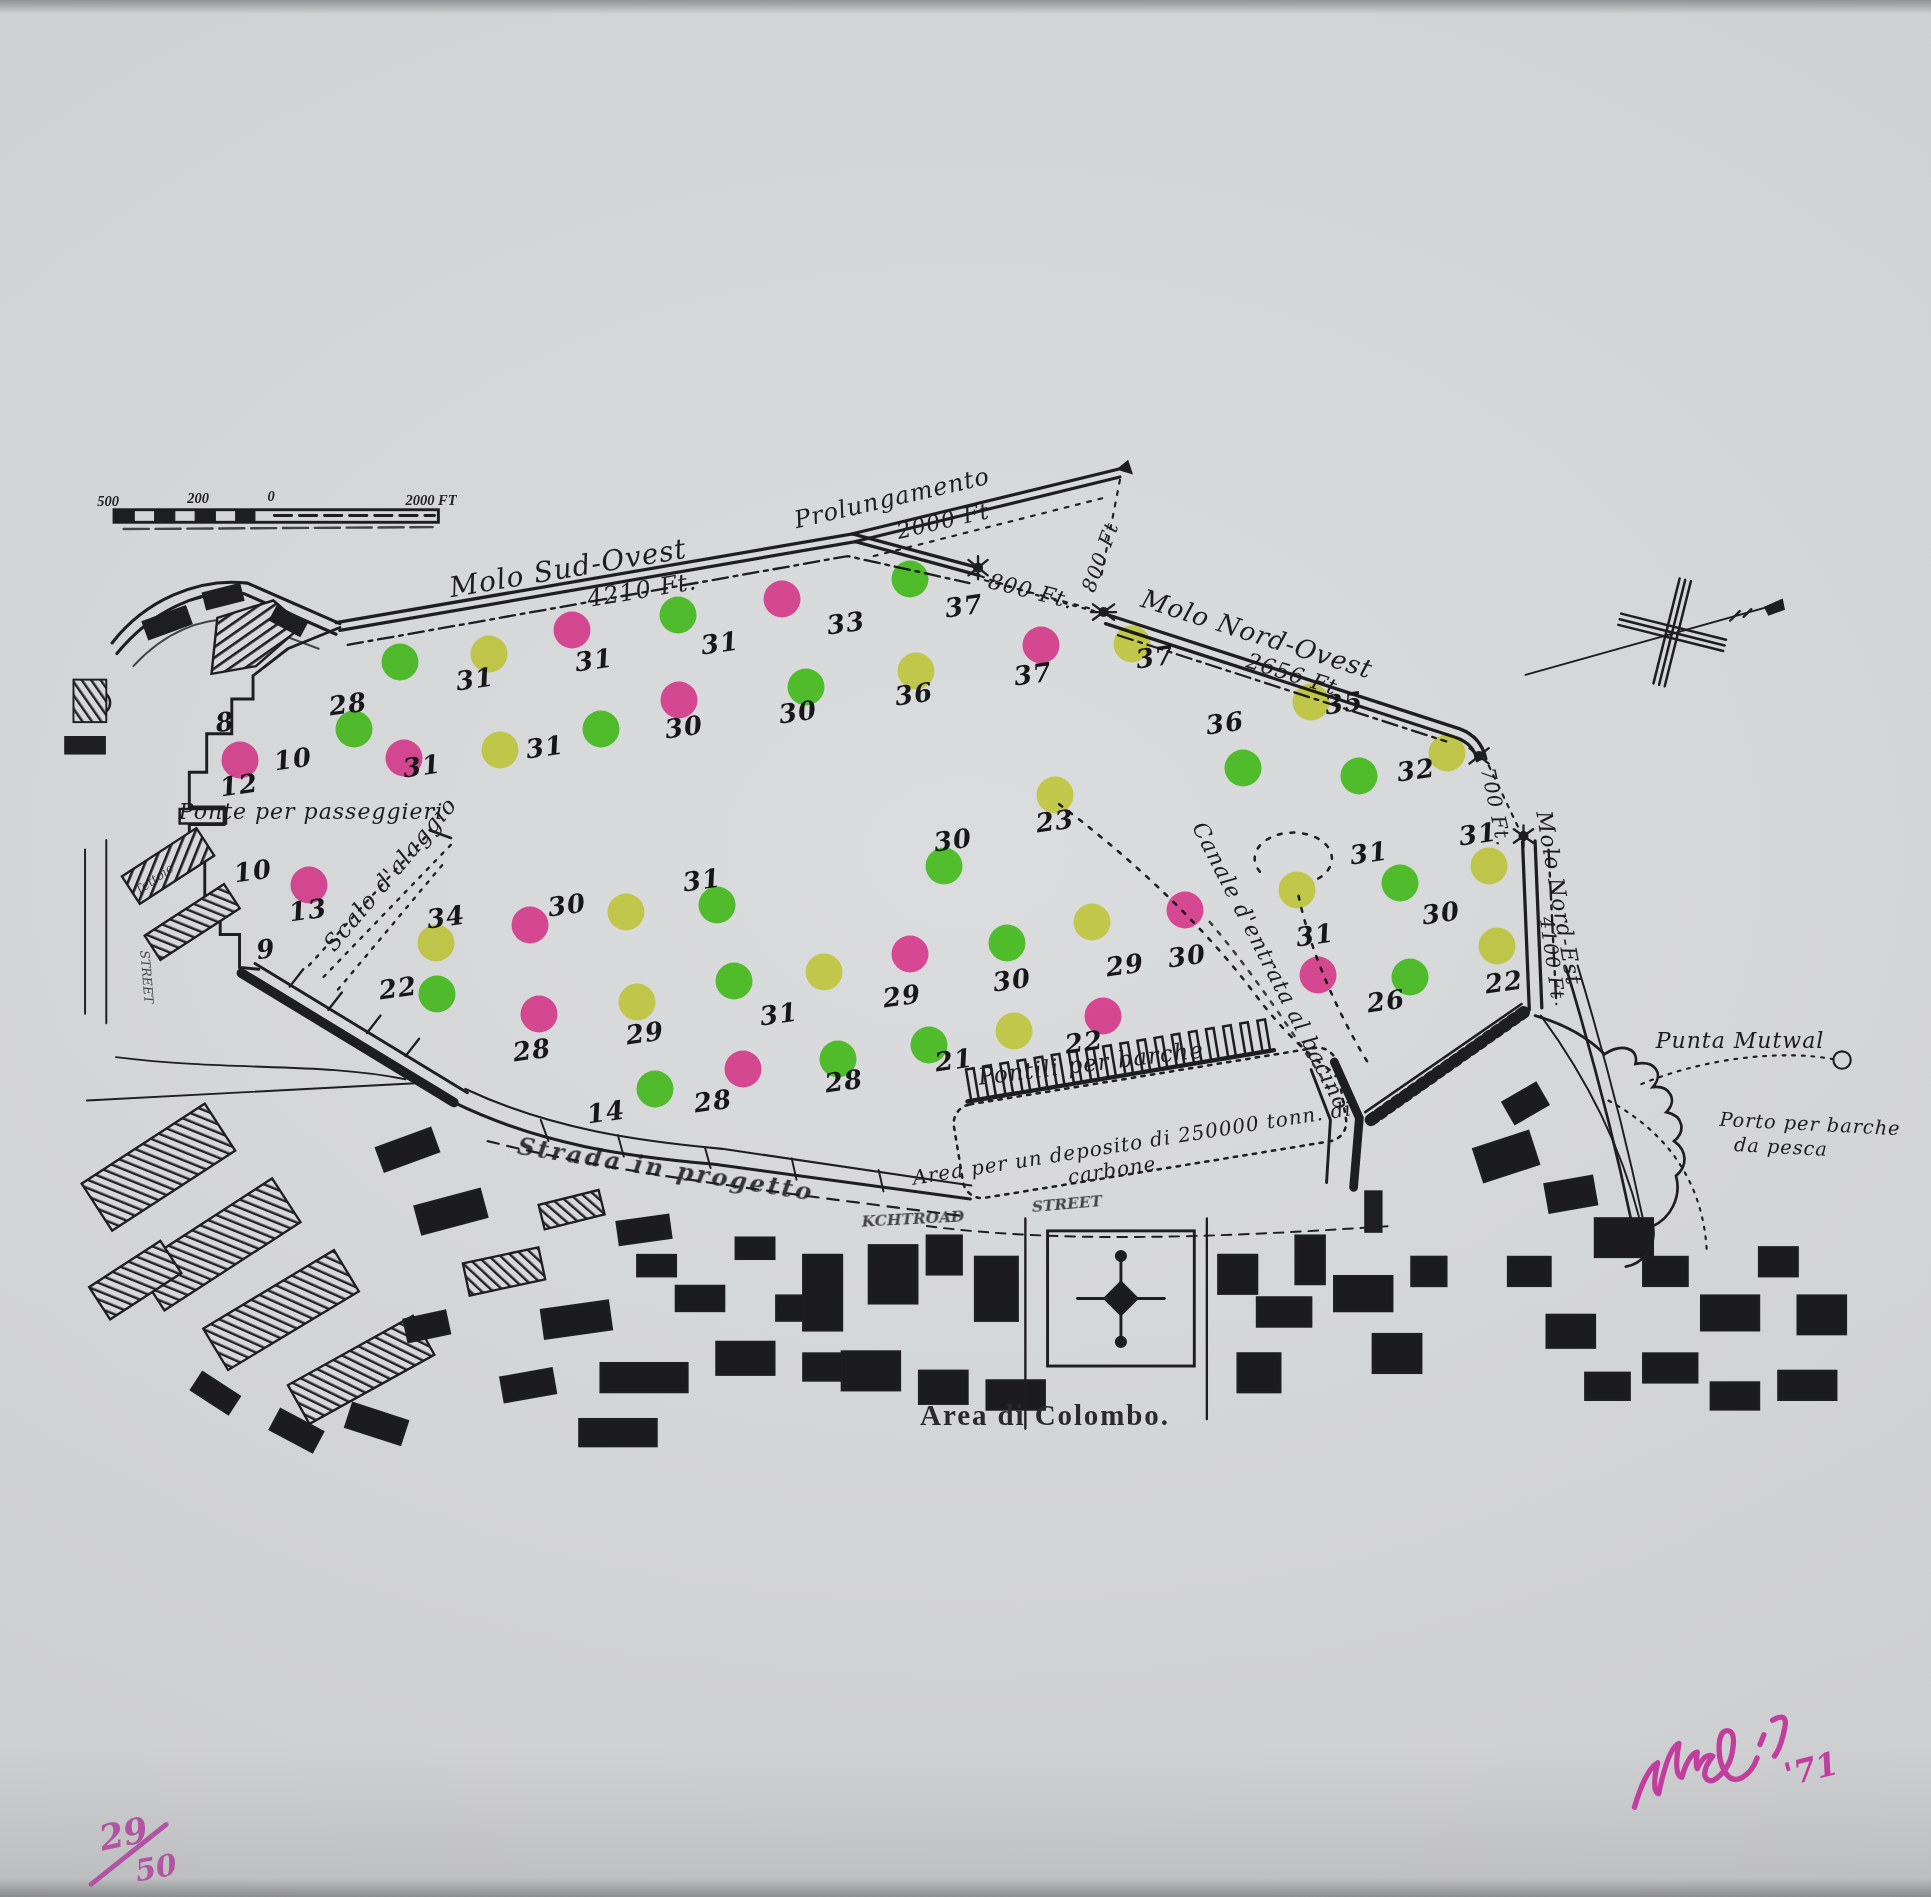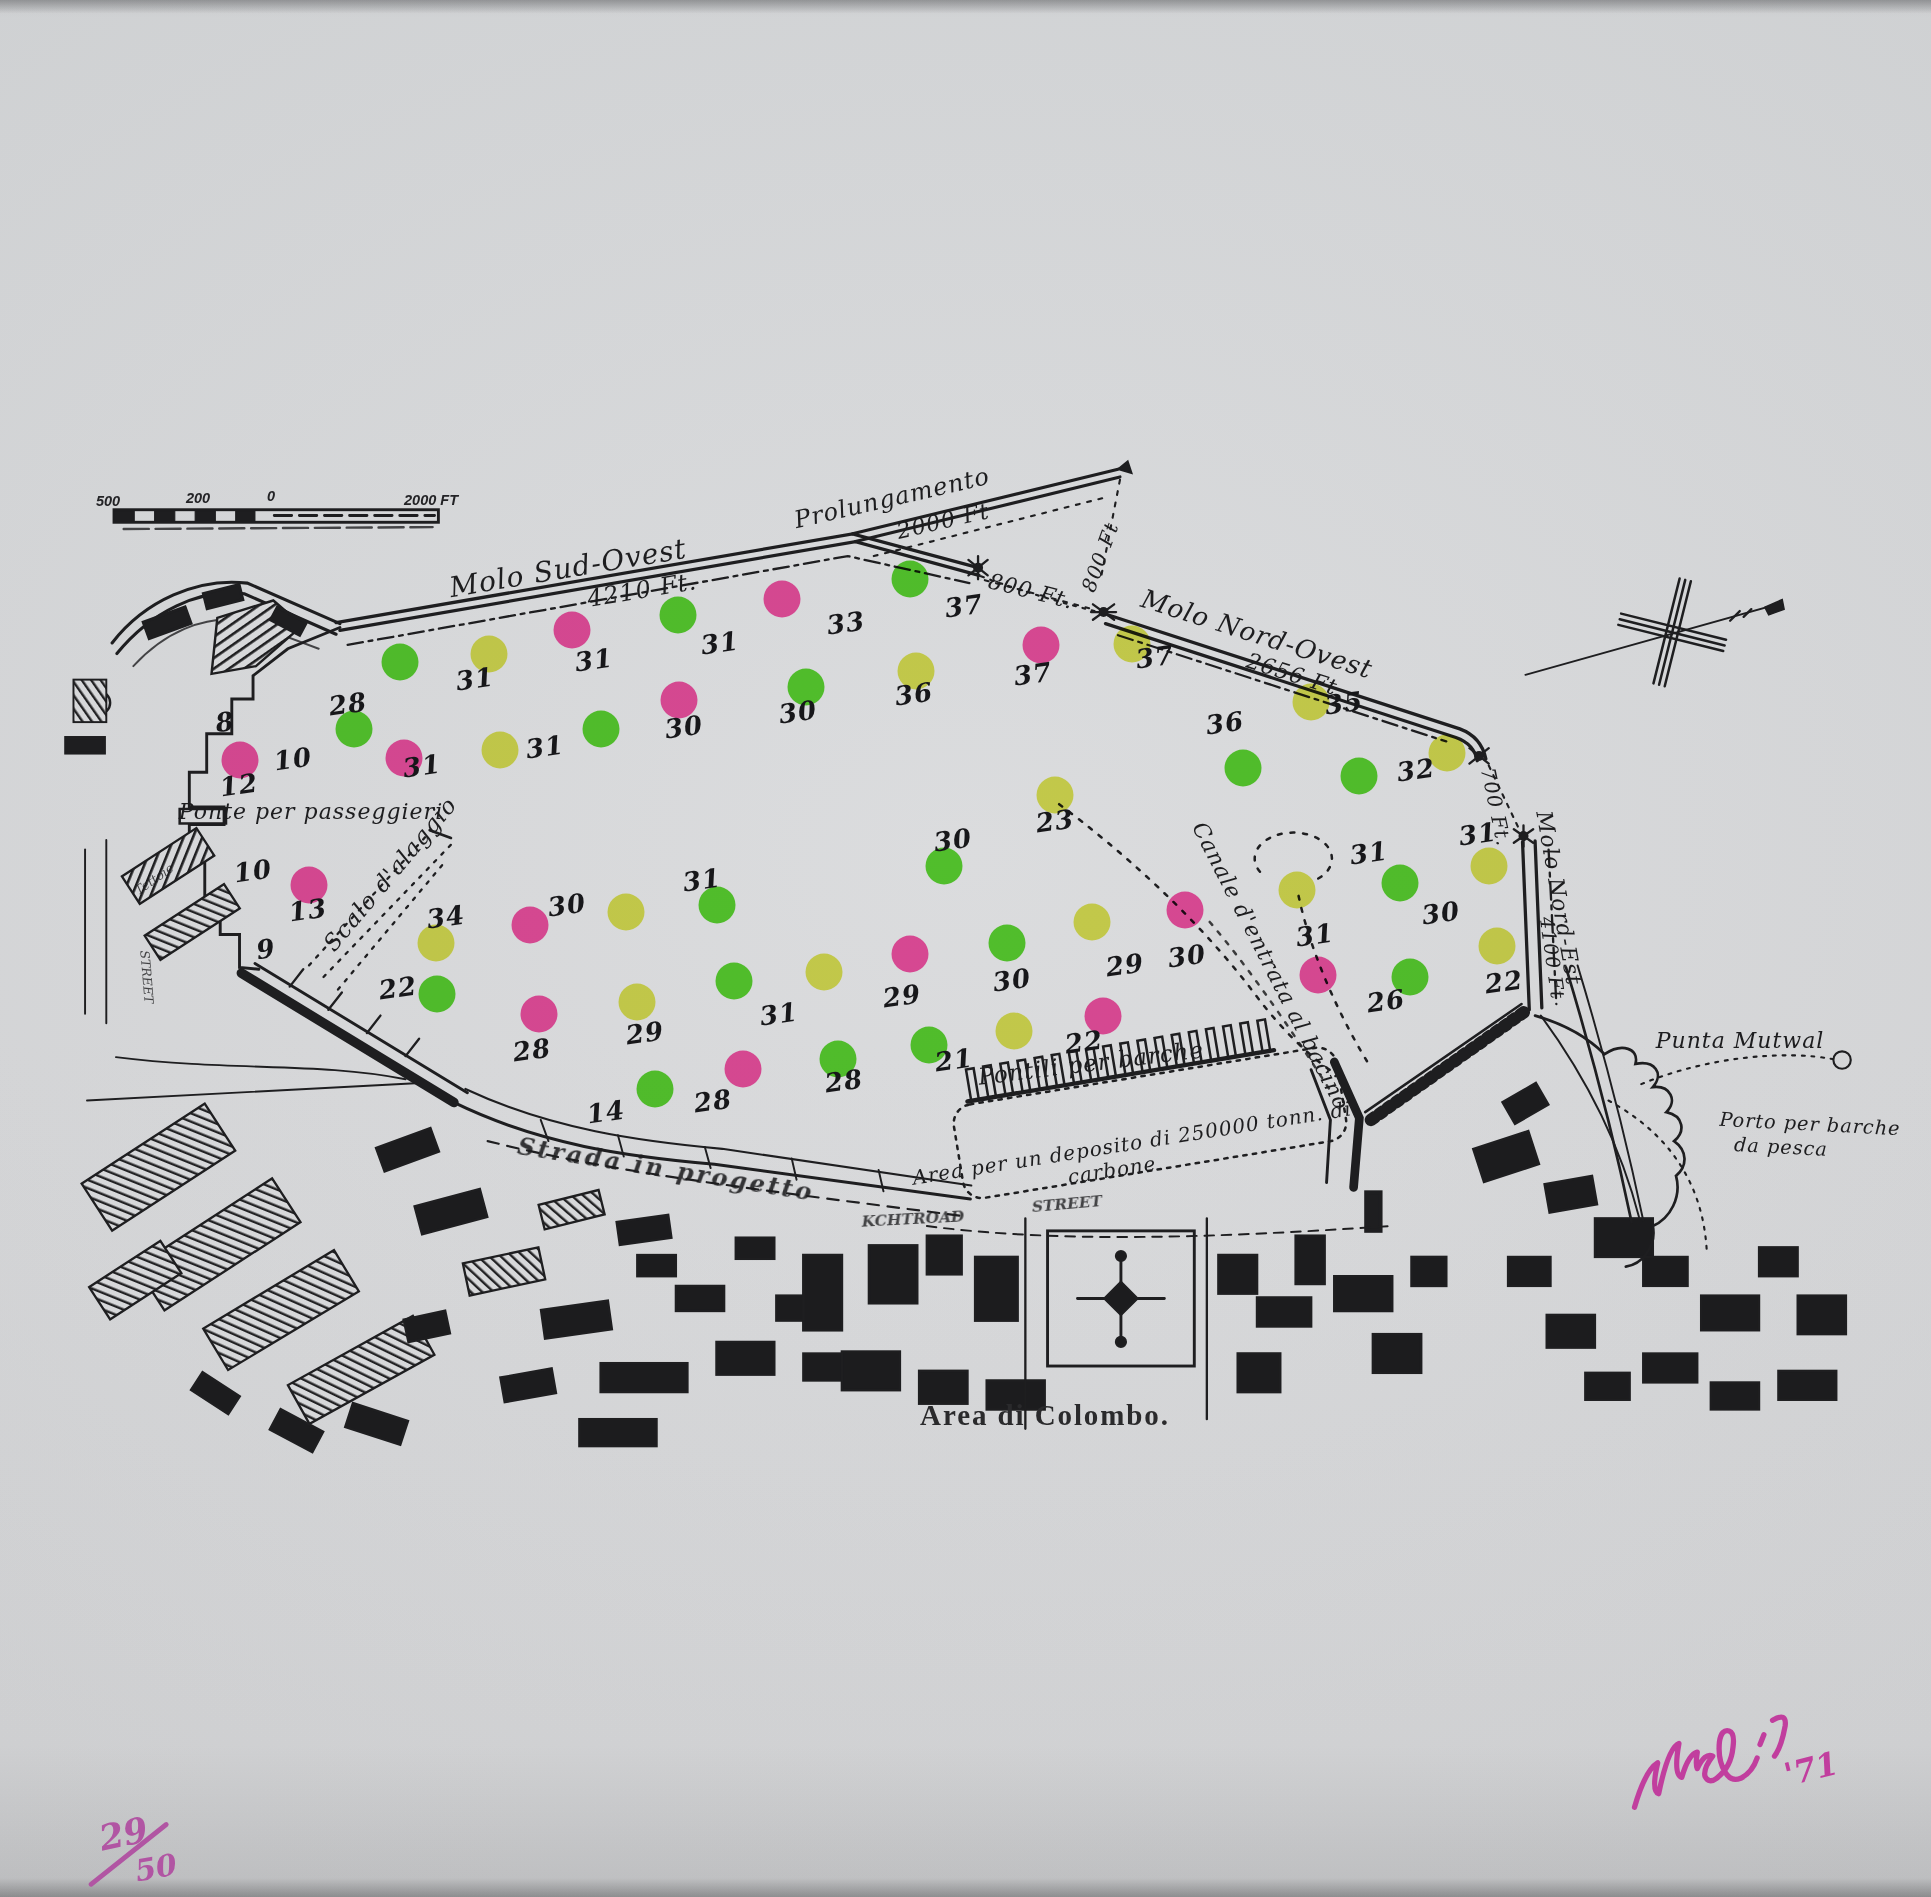--- a/index.html
+++ b/index.html
@@ -19,21 +19,21 @@
          font-style:italic;font-weight:700;font-size:26px;
          transform:translate(-50%,-50%) rotate(-8deg);letter-spacing:1px;}
   .dot{position:absolute;width:37px;height:37px;border-radius:50%;
        transform:translate(-50%,-50%);mix-blend-mode:multiply;opacity:.95;}
   .nb-note{position:absolute;left:1241px;top:514px;color:#222326;
            font-family:"Liberation Sans",sans-serif;font-size:24px;
            letter-spacing:2.4px;word-spacing:5.8px;}
   .map-title{position:absolute;left:1045px;top:1415px;transform:translate(-50%,-50%);
              font-family:"Liberation Serif",serif;font-weight:700;font-size:29px;
              letter-spacing:1.9px;color:#2a2a2c;}
-  .scale-num{position:absolute;color:#232326;font-family:Liberation Sans, sans-serif;
+  .scale-num{position:absolute;color:#232326;font-family:Liberation Serif, serif;
              font-style:italic;font-weight:700;font-size:14.5px;transform:translate(-50%,-50%);text-align:right;}
   .edition{position:absolute;left:85px;top:1811px;width:93px;height:81px;color:#b155a3;}
   .edition span{position:absolute;font-family:"DejaVu Serif",serif;font-style:italic;font-weight:700;}
   .ed-num{left:13.5px;top:1.9px;font-size:35px;transform:rotate(-12deg);}
   .ed-den{left:50px;top:39px;font-size:30px;transform:rotate(-10deg);}
   .sig-year{position:absolute;left:1784px;top:1750px;color:#c13e9e;
             font-family:"DejaVu Serif",serif;font-style:italic;font-weight:700;
             font-size:32px;transform:rotate(-14deg);}
 </style>
 </head>

